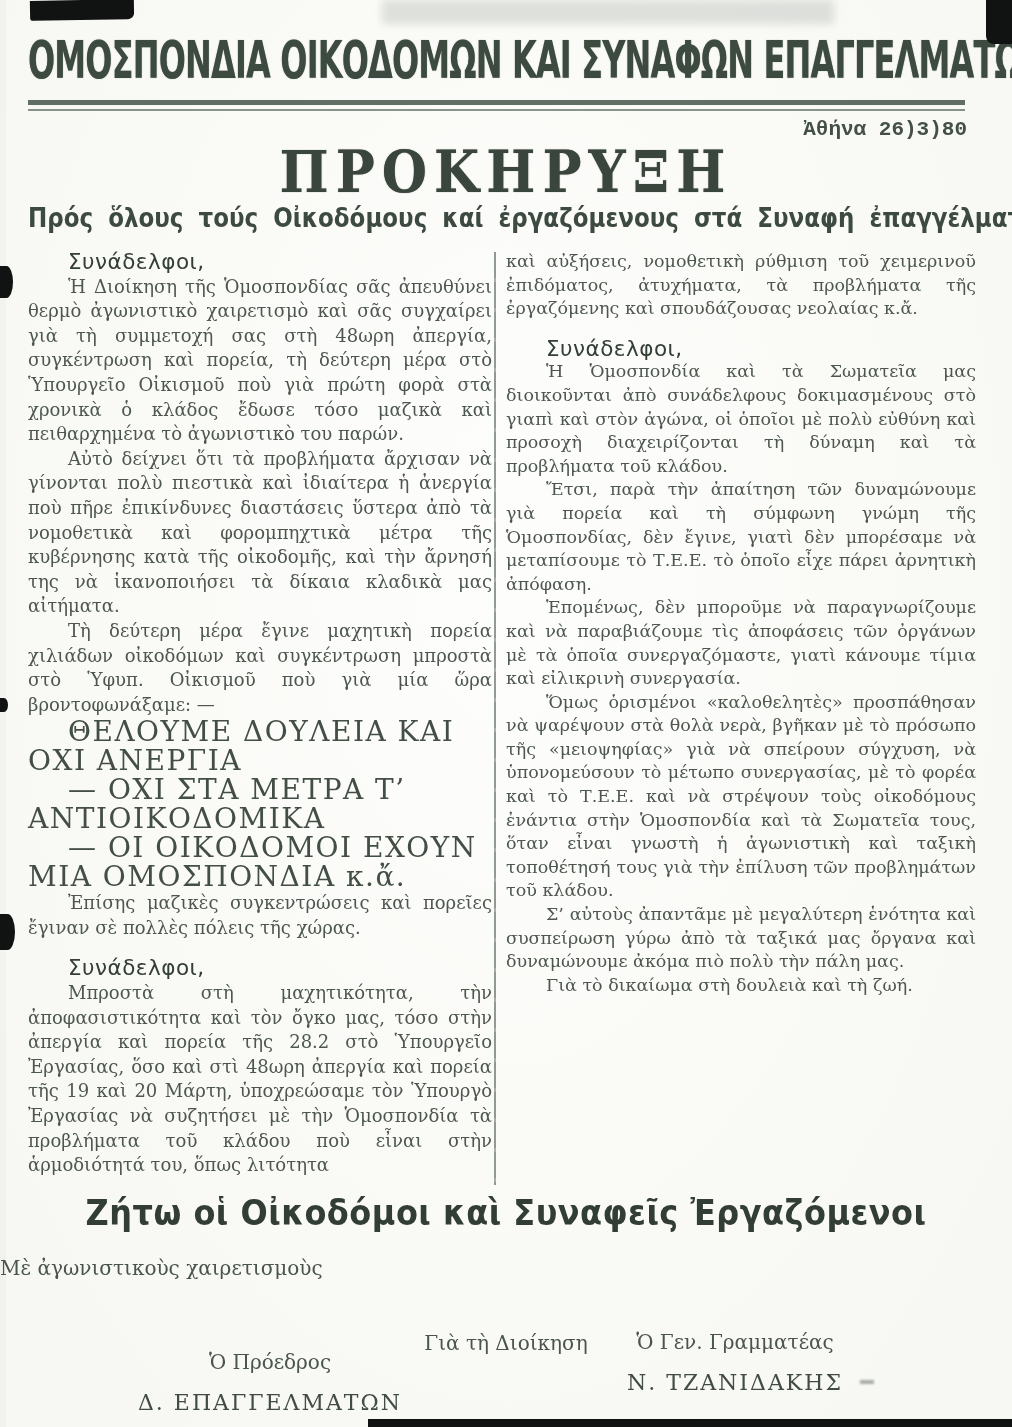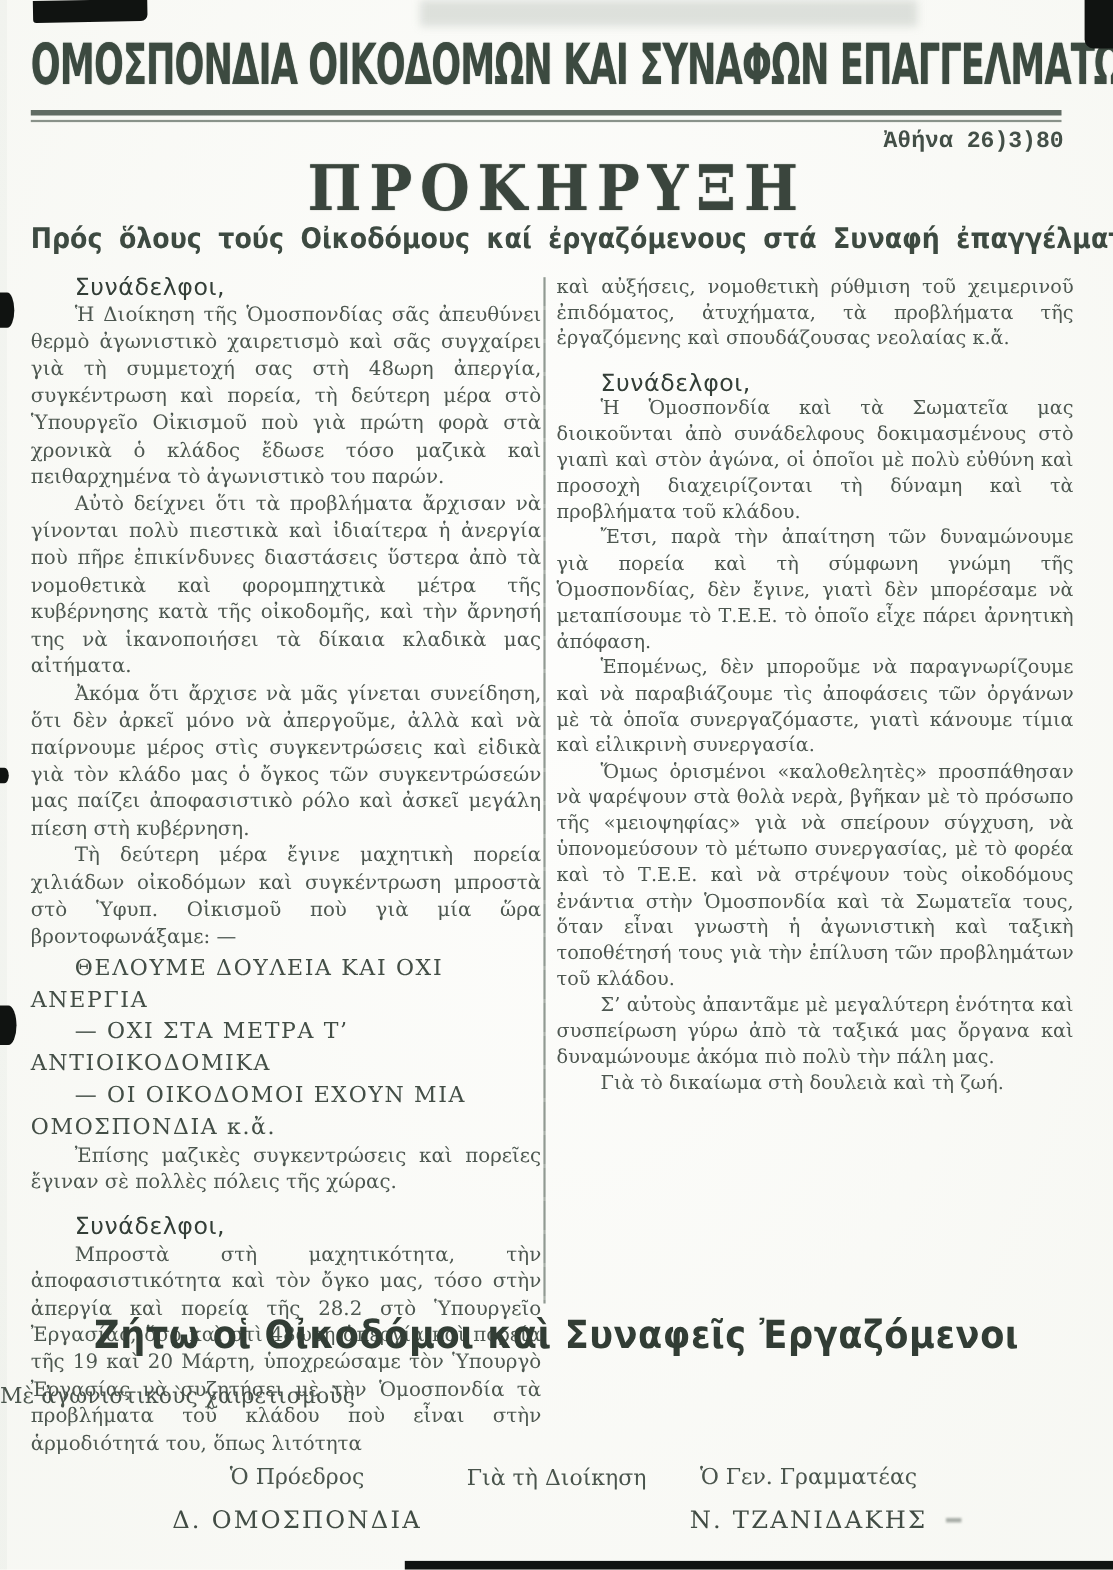--- a/index.html
+++ b/index.html
@@ -51,40 +51,40 @@
     background:repeating-linear-gradient(180deg,#6d7970 0 26px, #8a948b 26px 30px);opacity:.75;}
   .salutation{
     font-family:"DejaVu Sans", sans-serif;font-weight:normal;
     font-size:21.5px;color:#333e37;text-align:left;
     margin:0 0 11px 0;letter-spacing:.5px;
   }
   .salutation.mid{margin-top:16px;}
   .col p{margin:0;text-indent:40px;}
   .col p.no-indent{text-indent:0;}
   .slogan{
-    font-family:"DejaVu Serif", serif;font-size:20px;line-height:29px;
+    font-family:"DejaVu Serif", serif;font-size:28px;line-height:29px;
     color:#434e46;letter-spacing:1.5px;margin:7px 0;text-align:left;text-indent:0;
   }
   
   .closing-slogan{
     position:absolute;left:0;top:1192px;width:100%;text-align:center;
     font-family:"DejaVu Sans", sans-serif;font-weight:bold;
     font-size:32px;color:#323d35;transform:scaleY(1.1);transform-origin:center top;
     letter-spacing:.5px;
   }
   .greeting{
     position:absolute;left:0;top:1256px;width:100%;
     font-size:20px;color:#49544c;
   }
   .administration{
     position:absolute;left:0;top:1331px;width:100%;text-align:center;
     font-size:20px;color:#49544c;
   }
   .sig{position:absolute;top:1330px;text-align:center;}
-  .sig-left{left:120px;width:300px;}
+  .sig-left{left:120px;width:300px;margin-top:20px;}
   .sig-right{left:570px;width:330px;}
   .sig .sig-title{font-size:20px;color:#4a554d;margin:0;}
   .sig .sig-name{font-size:22px;letter-spacing:2px;color:#414c44;margin:16px 0 0 0;}
   
   .artifact{position:absolute;background:#101311;}
   .a-tl{left:30px;top:0;width:104px;height:20px;border-radius:0 0 6px 3px;transform:rotate(-1deg);}
   .a-top-smudge{left:382px;top:0;width:452px;height:24px;background:rgba(120,132,124,.22);filter:blur(4px);}
   .a-tr{left:986px;top:0;width:26px;height:44px;border-radius:0 0 0 8px;}
   .a-l1{left:0;top:266px;width:13px;height:32px;border-radius:0 60% 60% 0;filter:blur(.5px);}
   .a-l2{left:0;top:698px;width:8px;height:14px;border-radius:0 50% 50% 0;filter:blur(.5px);}
@@ -104,21 +104,20 @@
 
   <div class="doc-title">ΠΡΟΚΗΡΥΞΗ</div>
   <div class="doc-subtitle">Πρός ὅλους τούς Οἰκοδόμους καί ἐργαζόμενους στά Συναφή ἐπαγγέλματα</div>
 
   <div class="divider"></div>
 
   <div class="col col-left">
     <p class="salutation">Συνάδελφοι,</p>
     <p>Ἡ Διοίκηση τῆς Ὁμοσπονδίας σᾶς ἀπευθύνει θερμὸ ἀγωνιστικὸ χαιρετισμὸ καὶ σᾶς συγχαίρει γιὰ τὴ συμμετοχή σας στὴ 48ωρη ἀπεργία, συγκέντρωση καὶ πορεία, τὴ δεύτερη μέρα στὸ Ὑπουργεῖο Οἰκισμοῦ ποὺ γιὰ πρώτη φορὰ στὰ χρονικὰ ὁ κλάδος ἔδωσε τόσο μαζικὰ καὶ πειθαρχημένα τὸ ἀγωνιστικὸ του παρών.</p>
     <p>Αὐτὸ δείχνει ὅτι τὰ προβλήματα ἄρχισαν νὰ γίνονται πολὺ πιεστικὰ καὶ ἰδιαίτερα ἡ ἀνεργία ποὺ πῆρε ἐπικίνδυνες διαστάσεις ὕστερα ἀπὸ τὰ νομοθετικὰ καὶ φορομπηχτικὰ μέτρα τῆς κυβέρνησης κατὰ τῆς οἰκοδομῆς, καὶ τὴν ἄρνησή της νὰ ἱκανοποιήσει τὰ δίκαια κλαδικὰ μας αἰτήματα.</p>
-    <p>Ἀκόμα ὅτι ἄρχισε νὰ μᾶς γίνεται συνείδηση, ὅτι δὲν ἀρκεῖ μόνο νὰ ἀπεργοῦμε, ἀλλὰ καὶ νὰ παίρνουμε μέρος στὶς συγκεντρώσεις καὶ εἰδικὰ γιὰ τὸν κλάδο μας ὁ ὄγκος τῶν συγκεντρώσεών μας παίζει ἀποφασιστικὸ ρόλο καὶ ἀσκεῖ μεγάλη πίεση στὴ κυβέρνηση.</p>
     <p>Τὴ δεύτερη μέρα ἔγινε μαχητικὴ πορεία χιλιάδων οἰκοδόμων καὶ συγκέντρωση μπροστὰ στὸ Ὑφυπ. Οἰκισμοῦ ποὺ γιὰ μία ὥρα βροντοφωνάξαμε: —</p>
     <p class="slogan">ΘΕΛΟΥΜΕ ΔΟΥΛΕΙΑ ΚΑΙ ΟΧΙ ΑΝΕΡΓΙΑ</p>
     <p class="slogan">— ΟΧΙ ΣΤΑ ΜΕΤΡΑ Τ’ ΑΝΤΙΟΙΚΟΔΟΜΙΚΑ</p>
     <p class="slogan">— ΟΙ ΟΙΚΟΔΟΜΟΙ ΕΧΟΥΝ ΜΙΑ ΟΜΟΣΠΟΝΔΙΑ κ.ἄ.</p>
     <p>Ἐπίσης μαζικὲς συγκεντρώσεις καὶ πορεῖες ἔγιναν σὲ πολλὲς πόλεις τῆς χώρας.</p>
     <p class="salutation mid">Συνάδελφοι,</p>
     <p>Μπροστὰ στὴ μαχητικότητα, τὴν ἀποφασιστικότητα καὶ τὸν ὄγκο μας, τόσο στὴν ἀπεργία καὶ πορεία τῆς 28.2 στὸ Ὑπουργεῖο Ἐργασίας, ὅσο καὶ στὶ 48ωρη ἀπεργία καὶ πορεία τῆς 19 καὶ 20 Μάρτη, ὑποχρεώσαμε τὸν Ὑπουργὸ Ἐργασίας νὰ συζητήσει μὲ τὴν Ὁμοσπονδία τὰ προβλήματα τοῦ κλάδου ποὺ εἶναι στὴν ἁρμοδιότητά του, ὅπως λιτότητα</p>
   </div>
 
   <div class="col col-right">
@@ -131,21 +130,21 @@
     <p>Σ’ αὐτοὺς ἀπαντᾶμε μὲ μεγαλύτερη ἑνότητα καὶ συσπείρωση γύρω ἀπὸ τὰ ταξικά μας ὄργανα καὶ δυναμώνουμε ἀκόμα πιὸ πολὺ τὴν πάλη μας.</p>
     <p>Γιὰ τὸ δικαίωμα στὴ δουλειὰ καὶ τὴ ζωή.</p>
   </div>
 
   <div class="closing-slogan">Ζήτω οἱ Οἰκοδόμοι καὶ Συναφεῖς Ἐργαζόμενοι</div>
   <div class="greeting">Μὲ ἀγωνιστικοὺς χαιρετισμοὺς</div>
   <div class="administration">Γιὰ τὴ Διοίκηση</div>
 
   <div class="sig sig-left">
     <p class="sig-title">Ὁ Πρόεδρος</p>
-    <p class="sig-name">Δ. ΟΜΟΣΠΟΝΔΙΑ</p>
+    <p class="sig-name">Δ. ΕΠΑΓΓΕΛΜΑΤΩΝ</p>
   </div>
   <div class="sig sig-right">
     <p class="sig-title">Ὁ Γεν. Γραμματέας</p>
     <p class="sig-name">Ν. ΤΖΑΝΙΔΑΚΗΣ</p>
   </div>
 
   <div class="artifact a-tl"></div>
   <div class="artifact a-top-smudge"></div>
   <div class="artifact a-tr"></div>
   <div class="artifact a-l1"></div>

